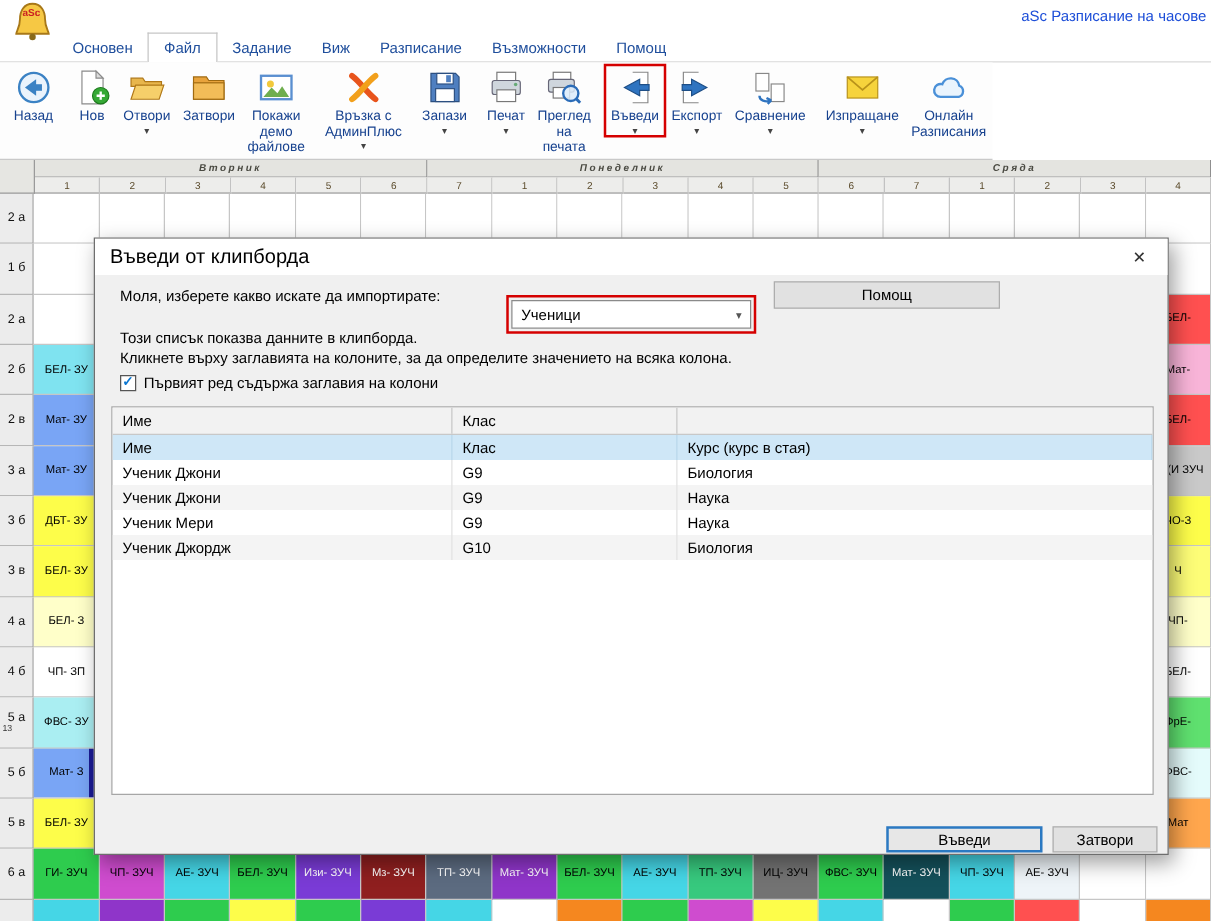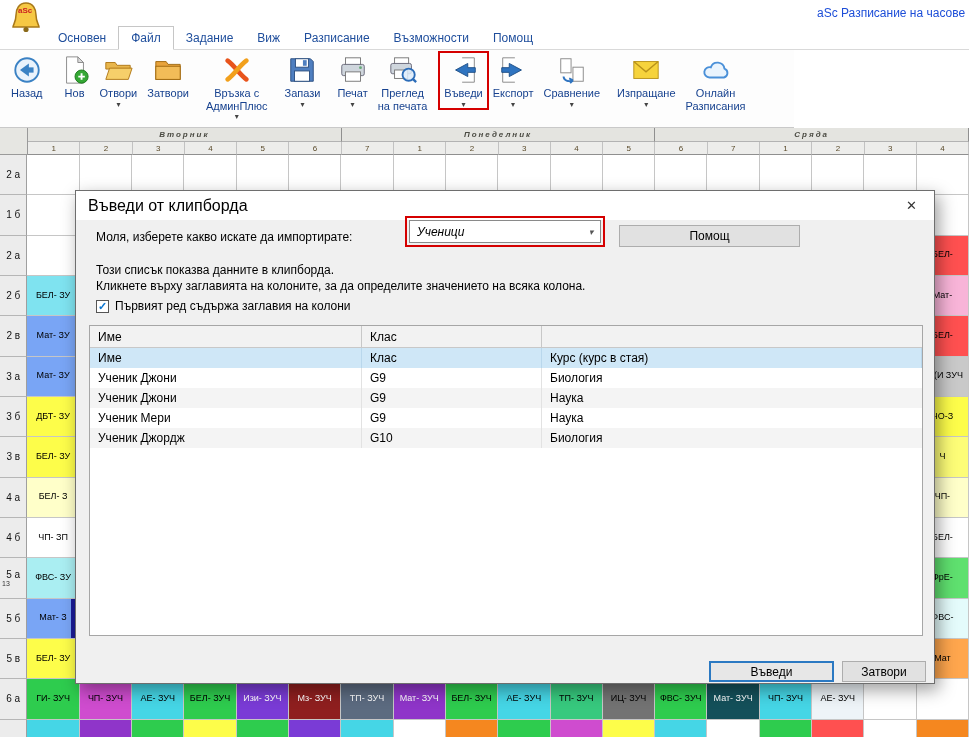--- a/index.html
+++ b/index.html
@@ -55,21 +55,21 @@
 
   
   .dialog { position:absolute; left:75px; top:190px; width:860px; height:494px; background:#f0f0f0;
             border:1px solid #6e6e6e; box-shadow:4px 6px 16px rgba(0,0,0,.38); z-index:10; }
   .dlg-titlebar { height:29px; background:#fff; display:flex; align-items:center; }
   .dlg-title { font-size:16px; color:#000; padding-left:12px; }
   .dlg-close { margin-left:auto; width:45px; height:29px; display:flex; align-items:center;
                justify-content:center; font-size:13px; color:#333; }
   .dlg-body { position:relative; height:464px; font-size:12px; color:#000; }
   .prompt { position:absolute; left:20px; top:10px; }
-  .combo-wrap { position:absolute; left:333px; top:0; outline:2px solid #d50000; outline-offset:2px;font-style:italic; }
+  .combo-wrap { position:absolute; left:333px; top:20px; outline:2px solid #d50000; outline-offset:2px; }
   .combo { width:192px; height:23px; background:#fff; border:1px solid #8a8a8a; display:flex;
            align-items:center; padding-left:7px; }
   .combo-chevron { margin-left:auto; width:18px; text-align:center; color:#555; font-size:9px; }
   .btn { background:#e1e1e1; border:1px solid #adadad; display:flex; align-items:center;
          justify-content:center; font-size:12px; color:#000; }
   .btn-help { position:absolute; left:543px; top:5px; width:181px; height:22px; }
   .info { position:absolute; left:20px; }
   .info1 { top:43px; } .info2 { top:59px; }
   .chk-row { position:absolute; left:20px; top:79px; display:flex; align-items:center; }
   .chk-box { width:13px; height:13px; border:1px solid #555; background:#fff; display:inline-flex;
@@ -151,20 +151,31 @@
       </div>
       <div class="tb-btn">
         <div class="tb-icon">
           <svg viewBox="0 0 32 32">
             <path d="M3 7 h11 l2 3 h13 v16 h-26 z" fill="#e8a33c" stroke="#a06a10"></path>
             <rect x="3" y="12" width="26" height="14" fill="#f2bc58" stroke="#a06a10"></rect>
           </svg>
         </div>
         <div class="tb-label">Затвори</div>
       </div>
+      <div class="tb-btn">
+        <div class="tb-icon">
+          <svg viewBox="0 0 32 32">
+            <rect x="3" y="6" width="26" height="20" fill="#fff" stroke="#5a8fd0" stroke-width="2"></rect>
+            <circle cx="11" cy="13" r="3" fill="#f2c93c"></circle>
+            <path d="M5 24 l7-8 5 5 4-6 6 9 z" fill="#6fae4e"></path>
+          </svg>
+        </div>
+        <div class="tb-label">Покажи демо
+файлове</div>
+      </div>
       <div class="tb-sep"></div>
       <div class="tb-btn">
         <div class="tb-icon">
           <svg viewBox="0 0 32 32">
             <path d="M6 6 C14 12 18 20 26 26" stroke="#e8541c" stroke-width="5" fill="none" stroke-linecap="round"></path>
             <path d="M26 6 C18 12 14 20 6 26" stroke="#f2a01c" stroke-width="5" fill="none" stroke-linecap="round"></path>
           </svg>
         </div>
         <div class="tb-label">Връзка с
 АдминПлюс</div>

